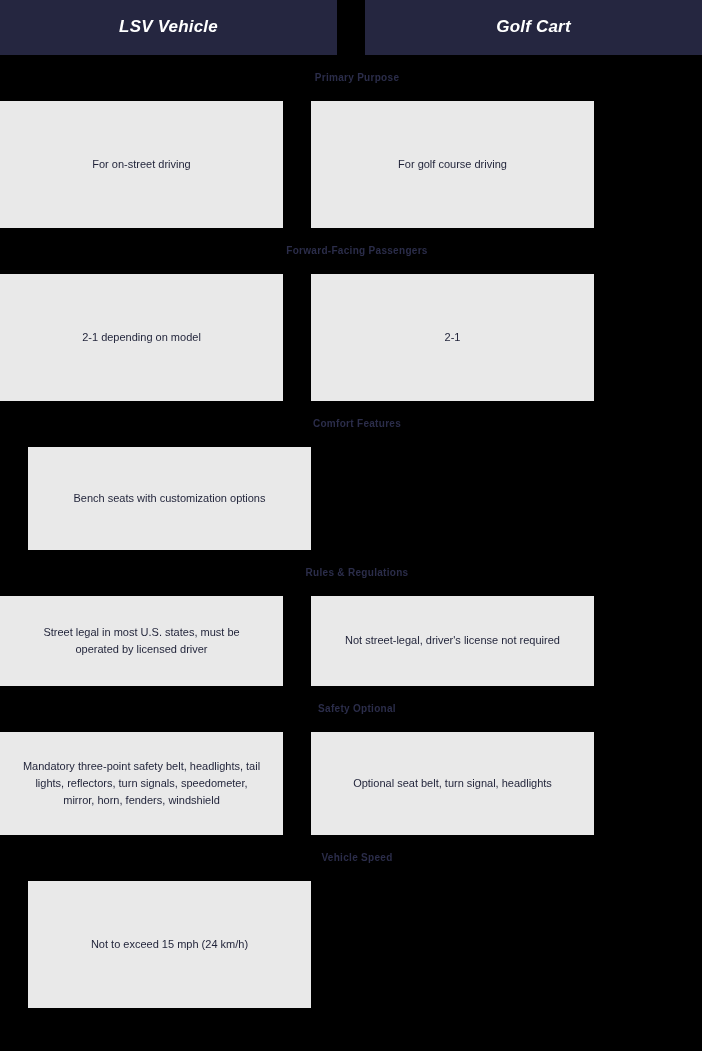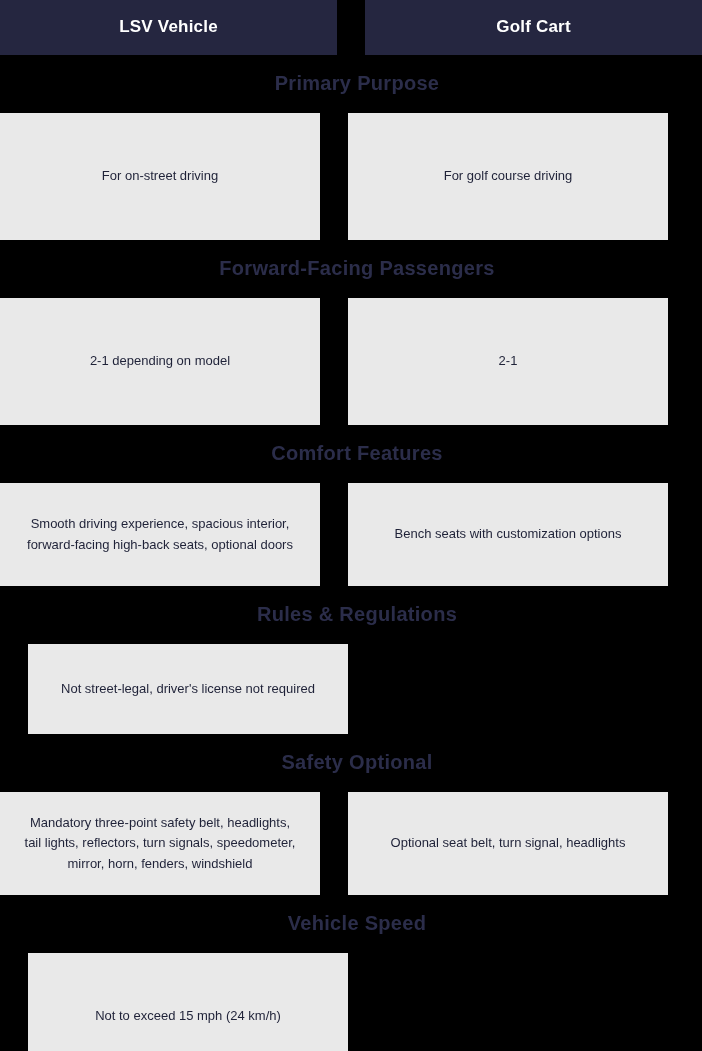--- a/index.html
+++ b/index.html
@@ -25,47 +25,48 @@
   .header-cell {
     width: 337px;
     background: #252640;
     color: #ffffff;
     font-size: 17px;
     font-weight: bold;
     text-align: center;
     padding: 17px 8px 18px 8px;
     box-sizing: border-box;
     letter-spacing: 0.2px;
+    font-style: italic;
   }
   .header-gap {
     width: 28px;
     background: #000000;
   }
   .section-label {
     width: 100%;
     background: #000000;
     color: #2b2d4a;
-    font-size: 20px;
+    font-size: 10px;
     font-weight: bold;
     text-align: center;
     padding: 17px 8px 18px 20px;
     box-sizing: border-box;
     letter-spacing: 0.3px;
   }
   .value-row {
     display: flex;
     width: 100%;
     background: #000000;
     align-items: stretch;
   }
   .value-cell {
-    width: 320px;
+    width: 283px;
     background: #e9e9e9;
     color: #1f2238;
-    font-size: 13px;
+    font-size: 11px;
     line-height: 1.55;
     text-align: center;
     display: flex;
     align-items: center;
     justify-content: center;
     padding: 18px 21px;
     box-sizing: border-box;
   }
   .value-gap {
     width: 28px;
@@ -96,27 +97,27 @@
 
   <div class="section-label">Forward-Facing Passengers</div>
   <div class="value-row row-tall">
     <div class="value-cell">2-1 depending on model</div>
     <div class="value-gap"></div>
     <div class="value-cell">2-1</div>
   </div>
 
   <div class="section-label">Comfort Features</div>
   <div class="value-row row-mid">
-    <div class="value-cell">Smooth driving experience, spacious interior, forward-facing high-back seats, optional doors</div>
     <div class="value-gap"></div>
     <div class="value-cell">Bench seats with customization options</div>
   </div>
 
   <div class="section-label">Rules &amp; Regulations</div>
   <div class="value-row row-short">
+    <div class="value-cell">Street legal in most U.S. states, must be operated by licensed driver</div>
     <div class="value-gap"></div>
     <div class="value-cell">Not street-legal, driver's license not required</div>
   </div>
 
   <div class="section-label">Safety Optional</div>
   <div class="value-row row-mid">
     <div class="value-cell">Mandatory three-point safety belt, headlights, tail lights, reflectors, turn signals, speedometer, mirror, horn, fenders, windshield</div>
     <div class="value-gap"></div>
     <div class="value-cell">Optional seat belt, turn signal, headlights</div>
   </div>

